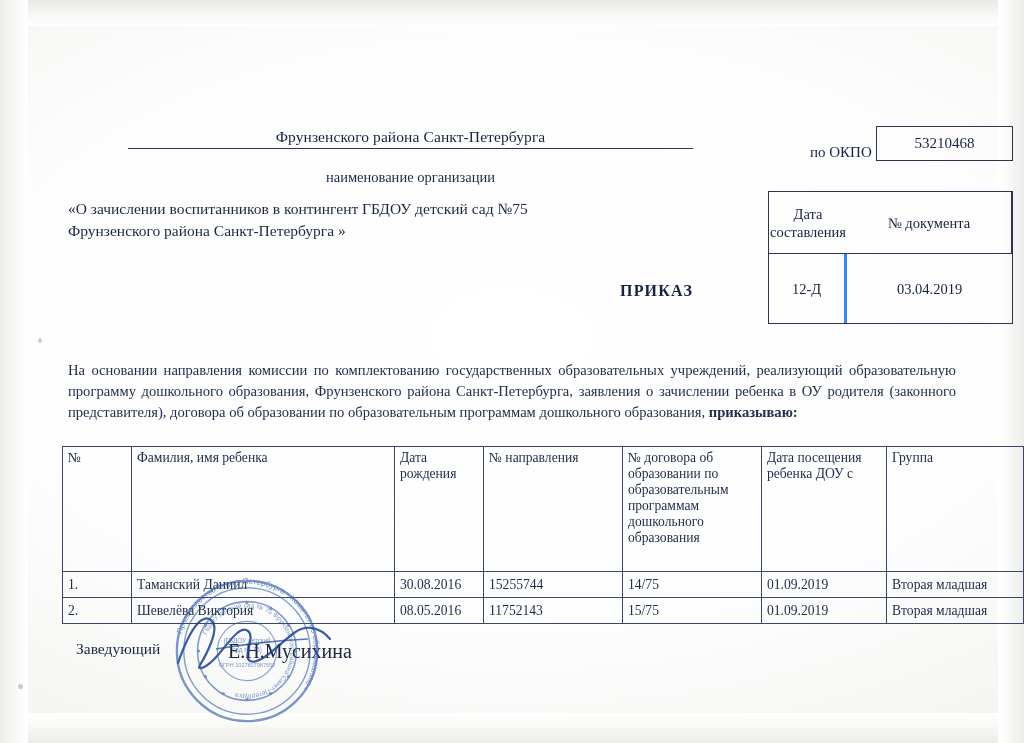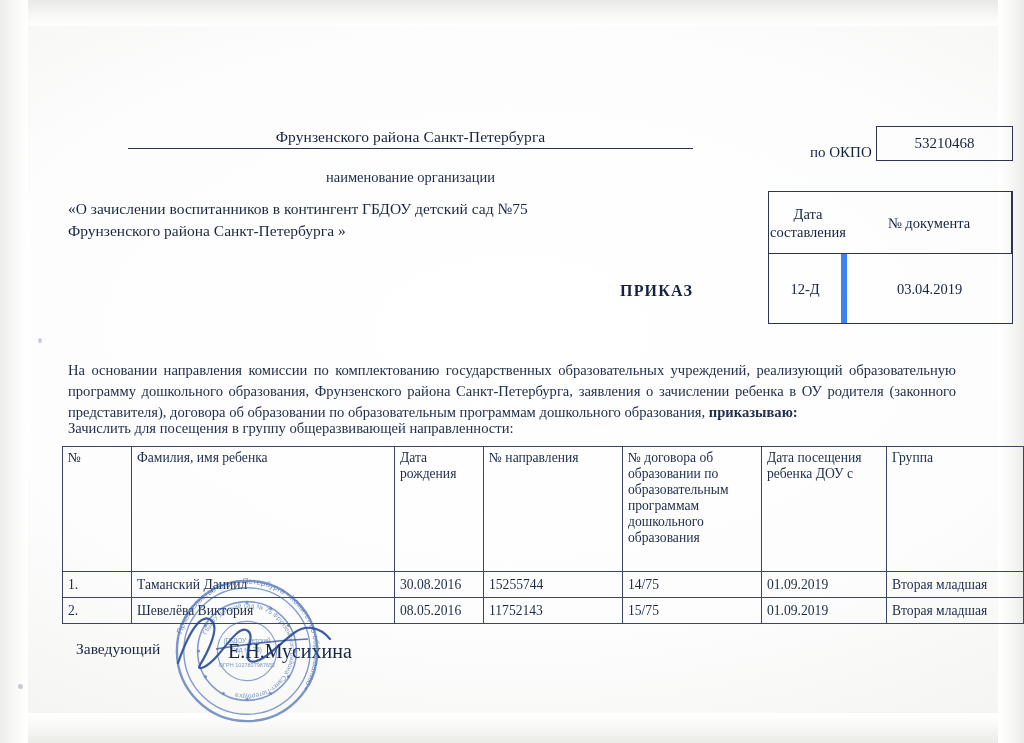--- a/index.html
+++ b/index.html
@@ -119,21 +119,21 @@
   .docinfo .cell {
     display: flex;
     align-items: center;
     justify-content: center;
     text-align: center;
     padding: 2px 4px;
     line-height: 18px;
   }
   .docinfo .c-num-head { border-right: 1px solid #2b3550; border-bottom: 1px solid #2b3550; }
   .docinfo .c-date-head { border-bottom: 1px solid #2b3550; }
-  .docinfo .c-num-val { border-right: 6px solid #3b82f6; }
+  .docinfo .c-num-val { border-right: 3px solid #3b82f6; }
 
   .order-word {
     position: absolute;
     left: 620px; top: 282px;
     font-size: 16px;
     font-weight: bold;
     letter-spacing: 1.2px;
     color: #16233f;
   }
 
@@ -261,21 +261,20 @@
     <div class="cell c-num-head">№ документа</div>
     <div class="cell c-num-val">12-Д</div>
     <div class="cell c-date-val">03.04.2019</div>
   </div>
 
   <div class="order-word">ПРИКАЗ</div>
 
   <div class="body-par">
     <span>На основании направления комиссии по комплектованию государственных образовательных учреждений,  реализующий  образовательную программу дошкольного образования,  Фрунзенского района Санкт-Петербурга, заявления о зачислении ребенка в ОУ родителя (законного представителя),  договора об образовании по образовательным программам дошкольного образования, </span><span class="bold">приказываю:</span>
   </div>
-  <div class="body-sub">Зачислить для посещения в группу общеразвивающей направленности:</div>
 
   <table class="pupils">
     <thead>
       <tr>
         <td class="col-no">№</td>
         <td class="col-name">Фамилия, имя ребенка</td>
         <td class="col-birth">Дата рождения</td>
         <td class="col-direction">№ направления</td>
         <td class="col-contract">№ договора об образовании по образовательным программам дошкольного образования</td>
         <td class="col-visit">Дата посещения ребенка  ДОУ с</td>

